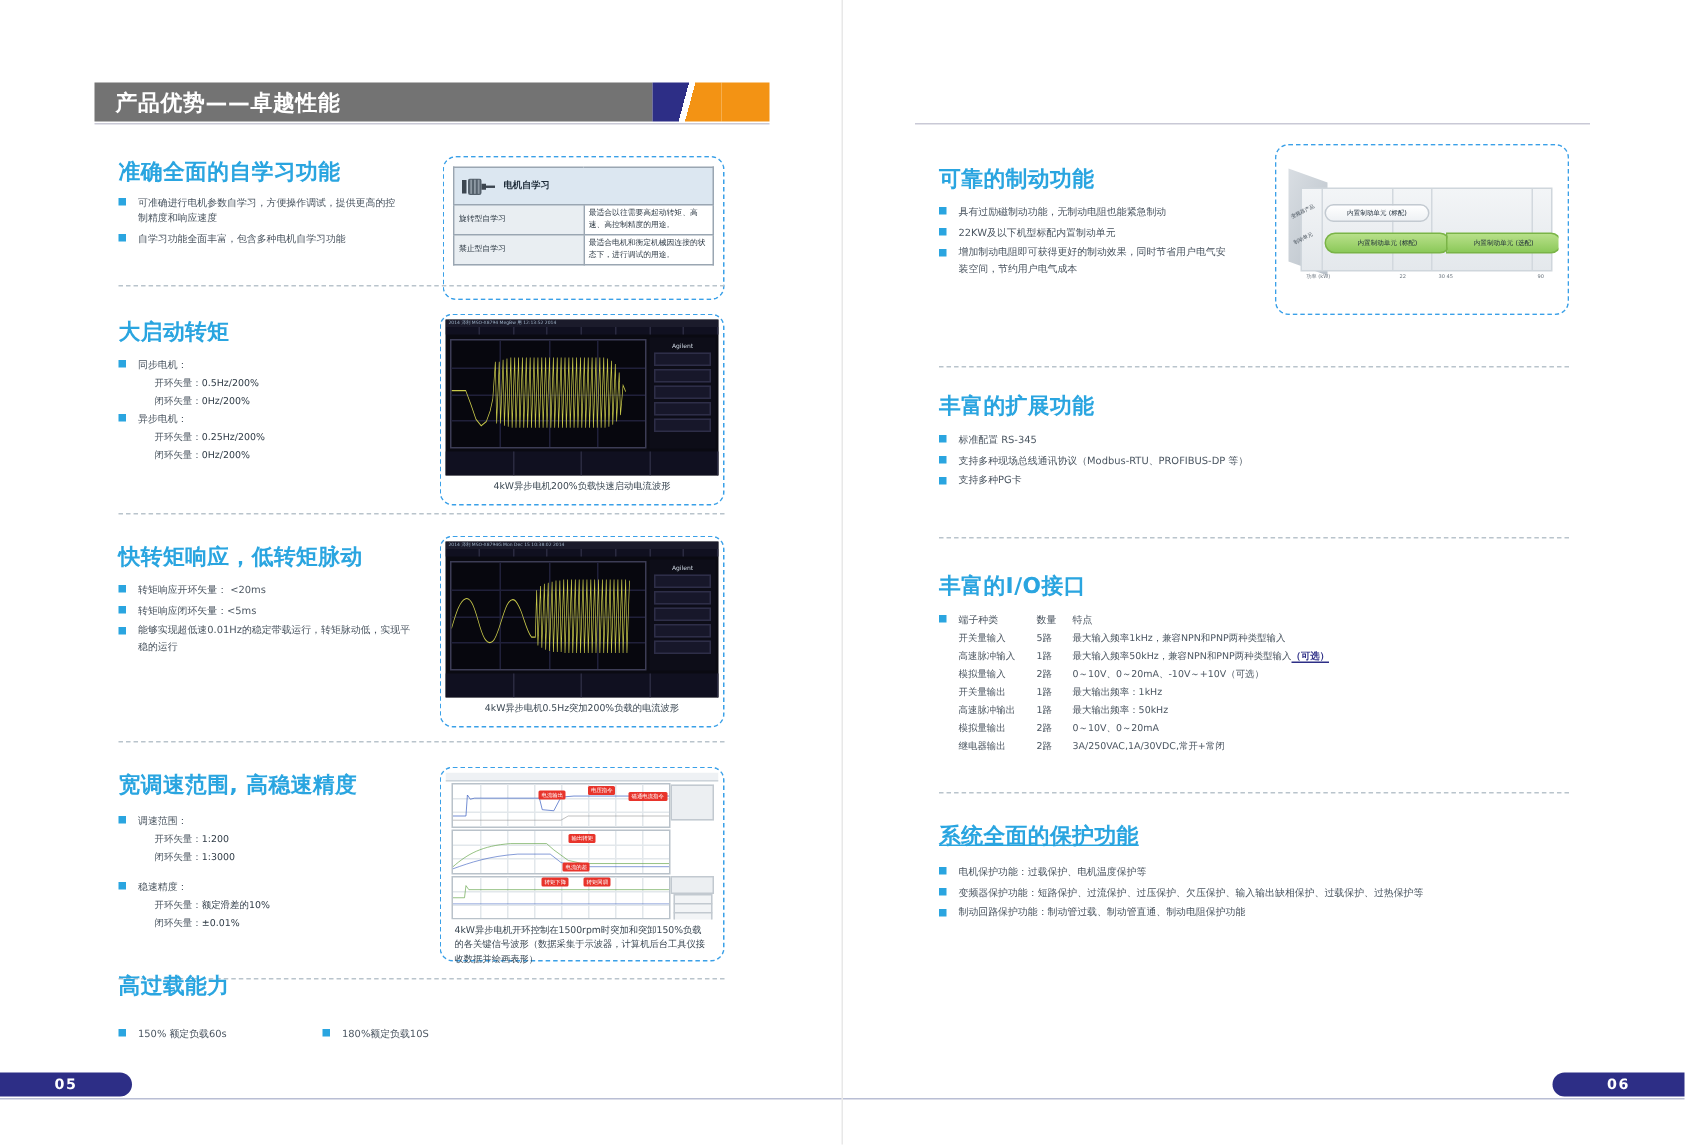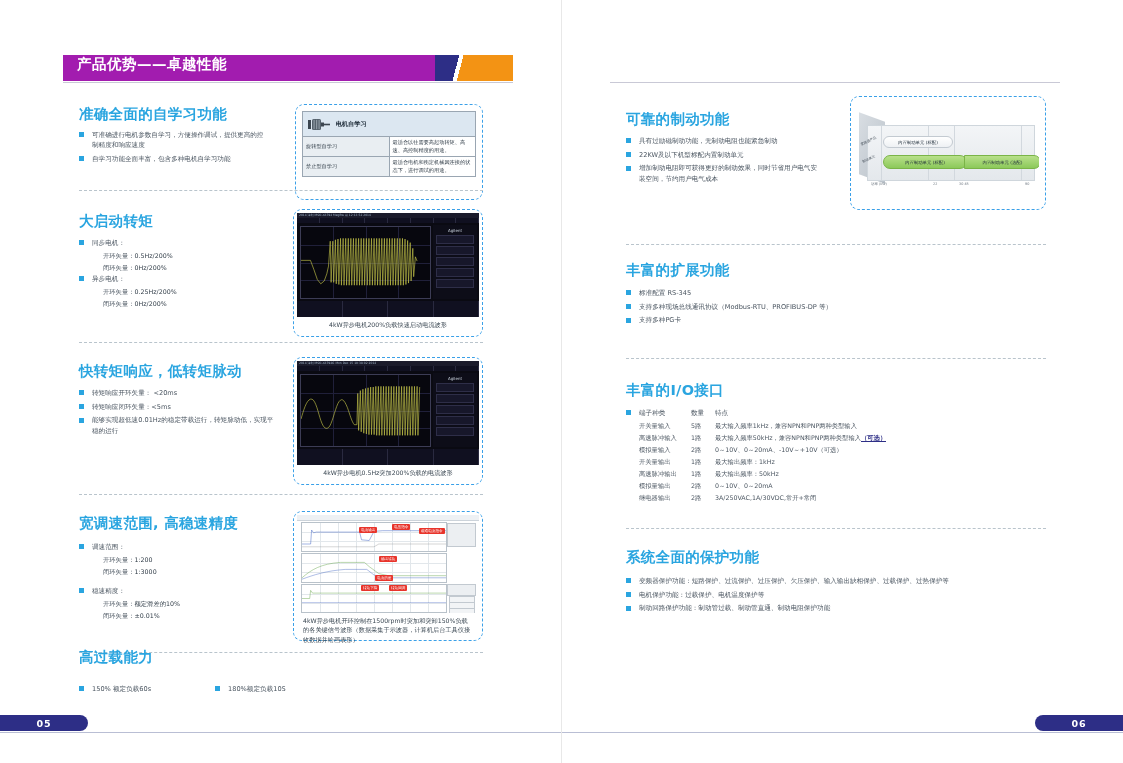--- a/index.html
+++ b/index.html
@@ -7,21 +7,21 @@
     width:1123px;height:763px;background:#ffffff;
     font-family:"DejaVu Sans","Liberation Sans",sans-serif;
     overflow:hidden;position:relative;
   }
   .page{position:absolute;top:0;height:763px;width:561px;background:#fff;}
   .page-left{left:0;border-right:1px solid #e8e8e8;}
   .page-right{left:562px;}
 
   
   .banner{position:absolute;height:26px;display:flex;align-items:stretch;}
-  .banner .bar{background:#a21caf;flex:0 0 auto;display:flex;}
+  .banner .bar{background:#737373;flex:0 0 auto;display:flex;align-items:center;}
   .banner .bar h1{
     margin:0;padding:0 0 0 14px;color:#fff;font-size:14.5px;font-weight:bold;
     letter-spacing:.5px;white-space:nowrap;
   }
   .banner .slash{
     width:46px;background:linear-gradient(105deg,#2d2e86 0 46%,#ffffff 46% 54%,#f39314 54% 100%);
   }
   .banner .orange{background:#f39314;flex:1 1 auto;}
   .banner-underline{position:absolute;height:1px;background:#c9c9d6;}
 
@@ -470,22 +470,22 @@
     <div>
       <span style="display:inline-block;width:52px;">模拟量输出</span><span style="display:inline-block;width:24px;">2路</span><span>0～10V、0～20mA</span>
     </div>
     <div>
       <span style="display:inline-block;width:52px;">继电器输出</span><span style="display:inline-block;width:24px;">2路</span><span>3A/250VAC,1A/30VDC,常开+常闭</span>
     </div>
   </div>
 
   <div class="divider" style="position:absolute;left:64px;top:528px;width:420px;"></div>
 
-  <h2 class="sec" style="position:absolute;left:64px;top:548px;">系统全面的保护功能</h2>
+  <h2 class="sec" style="position:absolute;left:64px;top:548px;text-decoration:underline;">系统全面的保护功能</h2>
   <ul class="bullets" style="position:absolute;left:64px;top:576px;width:400px;">
+    <li>电机保护功能：过载保护、电机温度保护等</li>
     <li>变频器保护功能：短路保护、过流保护、过压保护、欠压保护、输入输出缺相保护、过载保护、过热保护等</li>
-    <li>电机保护功能：过载保护、电机温度保护等</li>
     <li>制动回路保护功能：制动管过载、制动管直通、制动电阻保护功能</li>
   </ul>
 
   <div class="footline" style="left:0;width:561px;"></div>
   <div class="pagenum pn-right">06</div>
 </div>
 
 </body></html>

